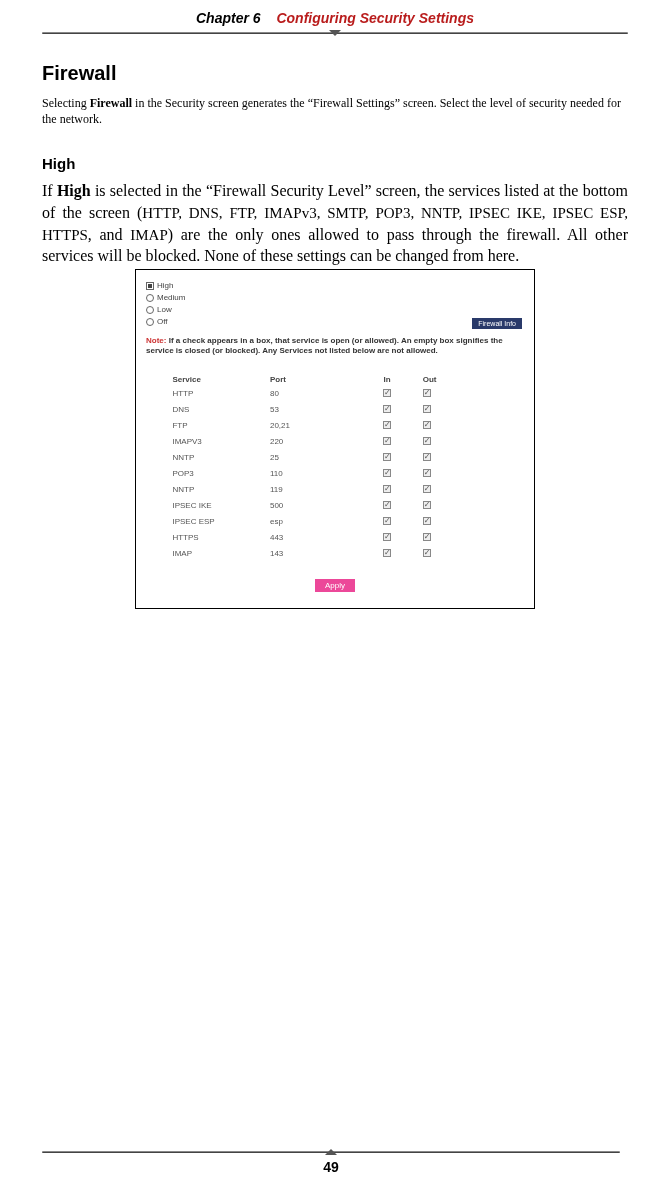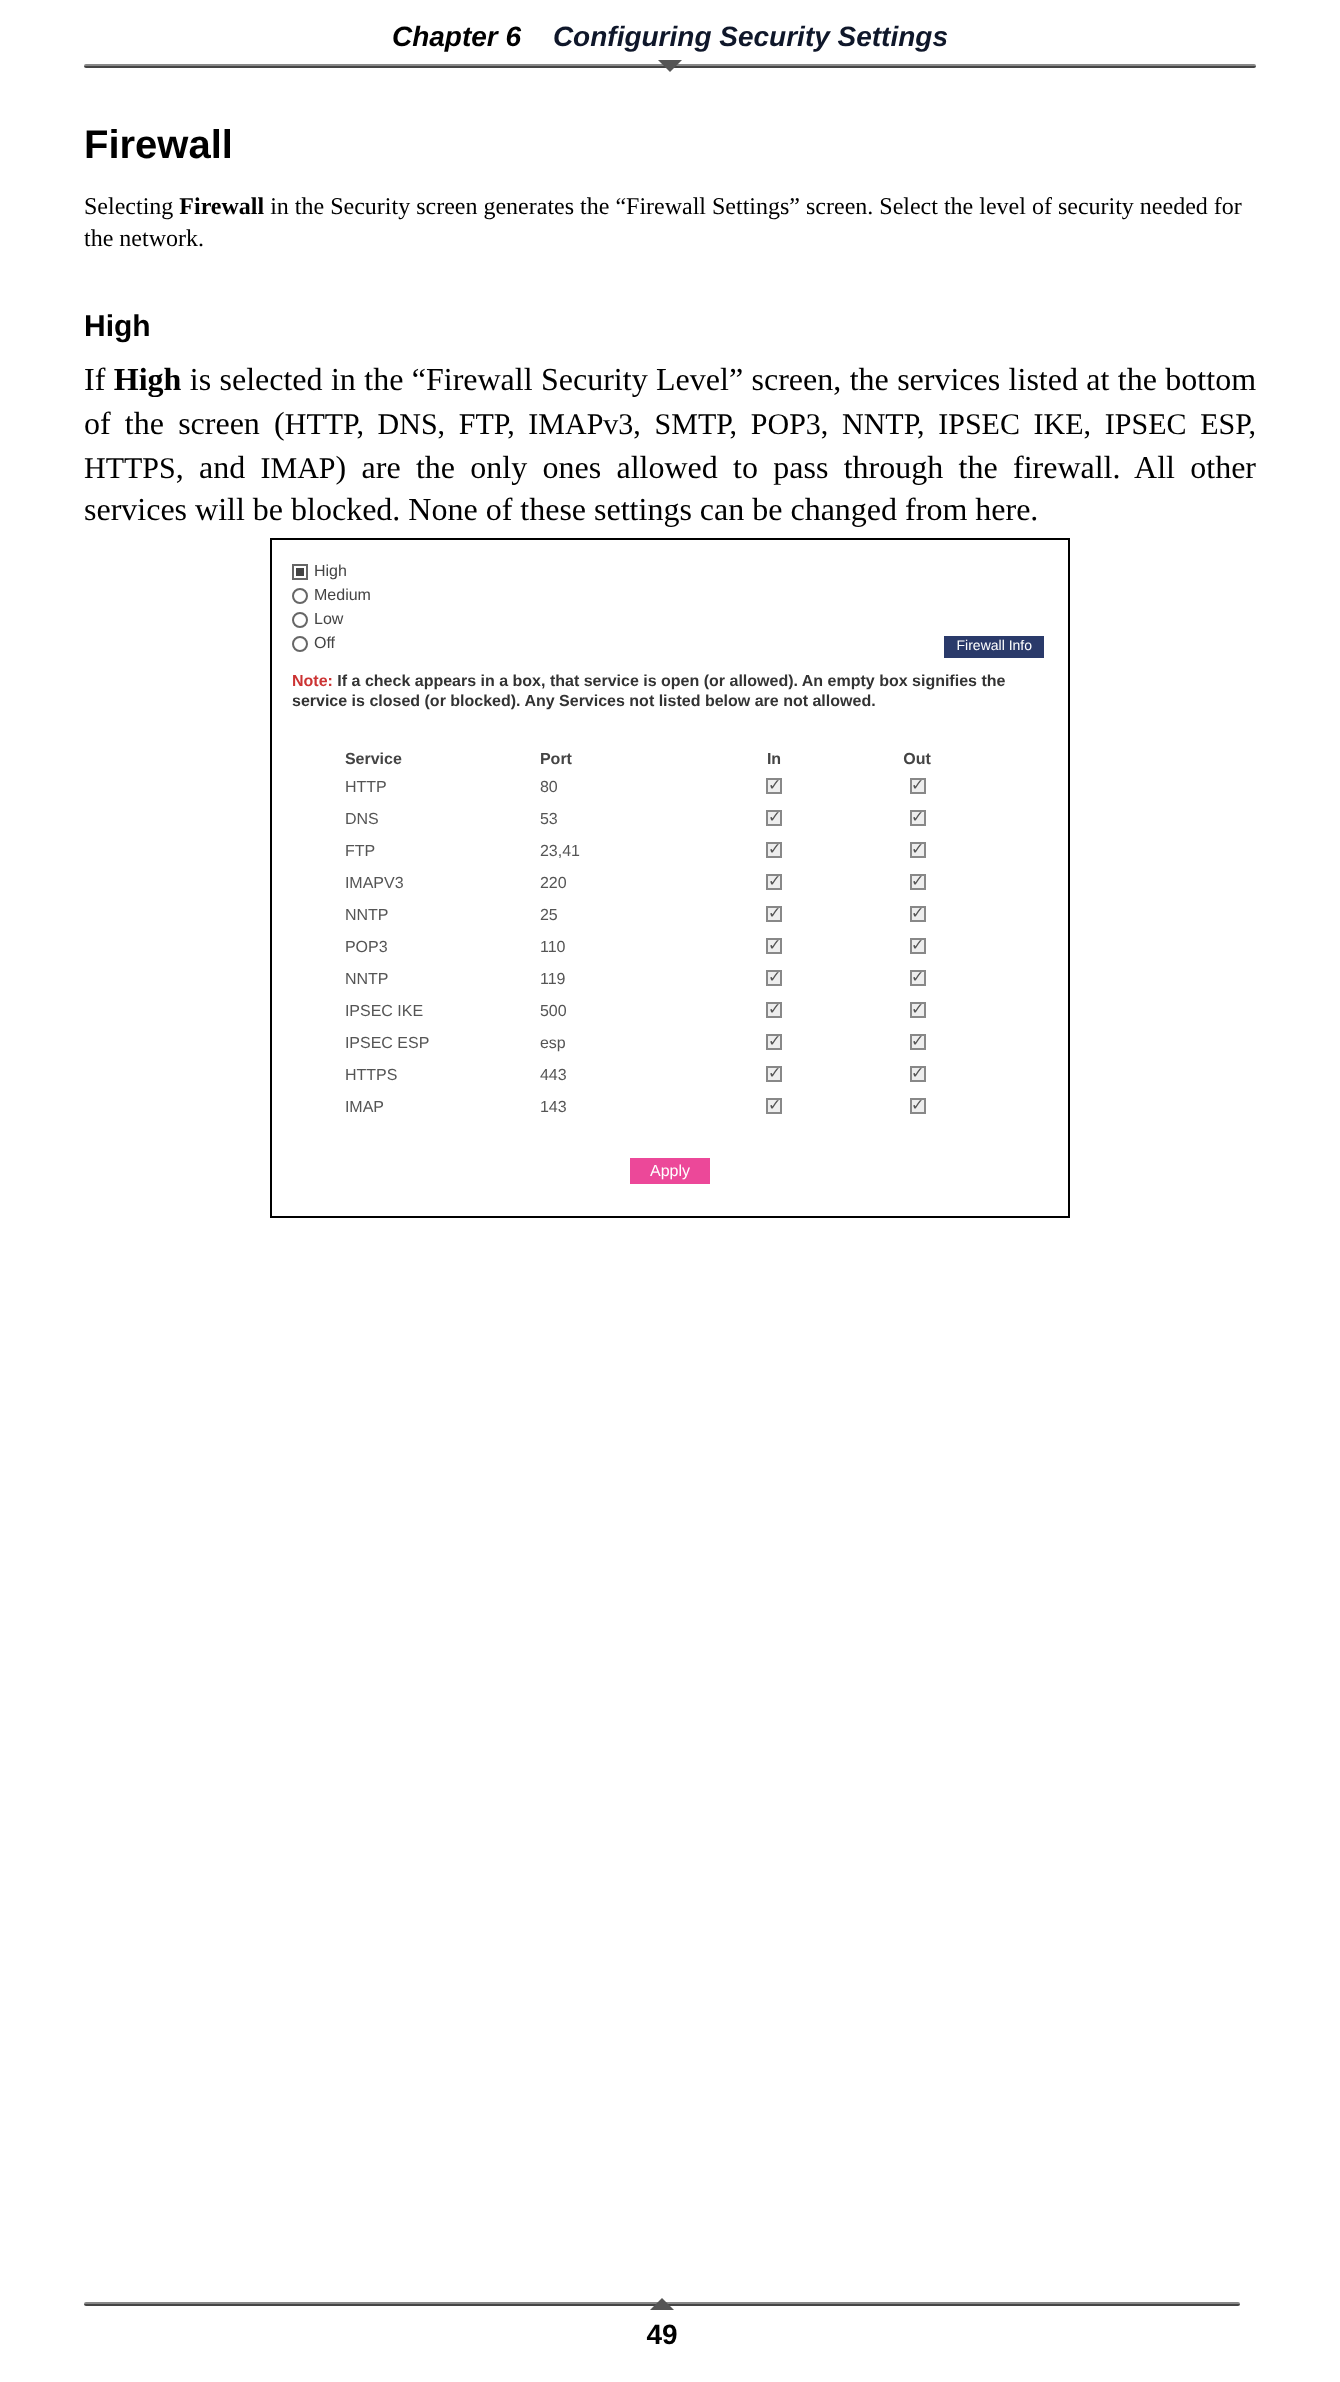--- a/index.html
+++ b/index.html
@@ -17,21 +17,21 @@
     .header {
       text-align: center;
       font-family: Arial, Helvetica, sans-serif;
       font-weight: bold;
       font-style: italic;
       font-size: 14px;
       padding-top: 10px;
       padding-bottom: 6px;
     }
     .header .chapter { color: #000; }
-    .header .title { color: #0f172a; margin-left: 12px; }
+    .header .title { color: #b91c1c; margin-left: 12px; }
     .hr-top {
       height: 2px;
       background: linear-gradient(to bottom, #888 0%, #888 50%, #444 50%, #444 100%);
       border-radius: 1px;
       margin-bottom: 28px;
       position: relative;
     }
     .hr-top::after {
       content: "";
       position: absolute;
@@ -108,21 +108,21 @@
     .svc-table {
       width: 86%;
       margin: 17px auto;
       font-size: 8px;
     }
     .svc-head { display: flex; font-weight: bold; padding: 2px 0; }
     .svc-row { display: flex; padding: 3px 0; color: #555; }
     .col-s { width: 30%; }
     .col-p { width: 25%; }
     .col-i { width: 22%; text-align: center; }
-    .col-o { width: 22%; text-align: center; }
+    .col-o { width: 22%; }
     .chk {
       display: inline-block;
       width: 8px; height: 8px;
       border: 1px solid #888;
       background: #eee;
       position: relative;
     }
     .chk::after {
       content: "✓";
       position: absolute;
@@ -228,21 +228,21 @@
             <div class="col-o"><span class="chk"></span></div>
           </div>
           <div class="svc-row">
             <div class="col-s">DNS</div>
             <div class="col-p">53</div>
             <div class="col-i"><span class="chk"></span></div>
             <div class="col-o"><span class="chk"></span></div>
           </div>
           <div class="svc-row">
             <div class="col-s">FTP</div>
-            <div class="col-p">23,41</div>
+            <div class="col-p">20,21</div>
             <div class="col-i"><span class="chk"></span></div>
             <div class="col-o"><span class="chk"></span></div>
           </div>
           <div class="svc-row">
             <div class="col-s">IMAPV3</div>
             <div class="col-p">220</div>
             <div class="col-i"><span class="chk"></span></div>
             <div class="col-o"><span class="chk"></span></div>
           </div>
           <div class="svc-row">

